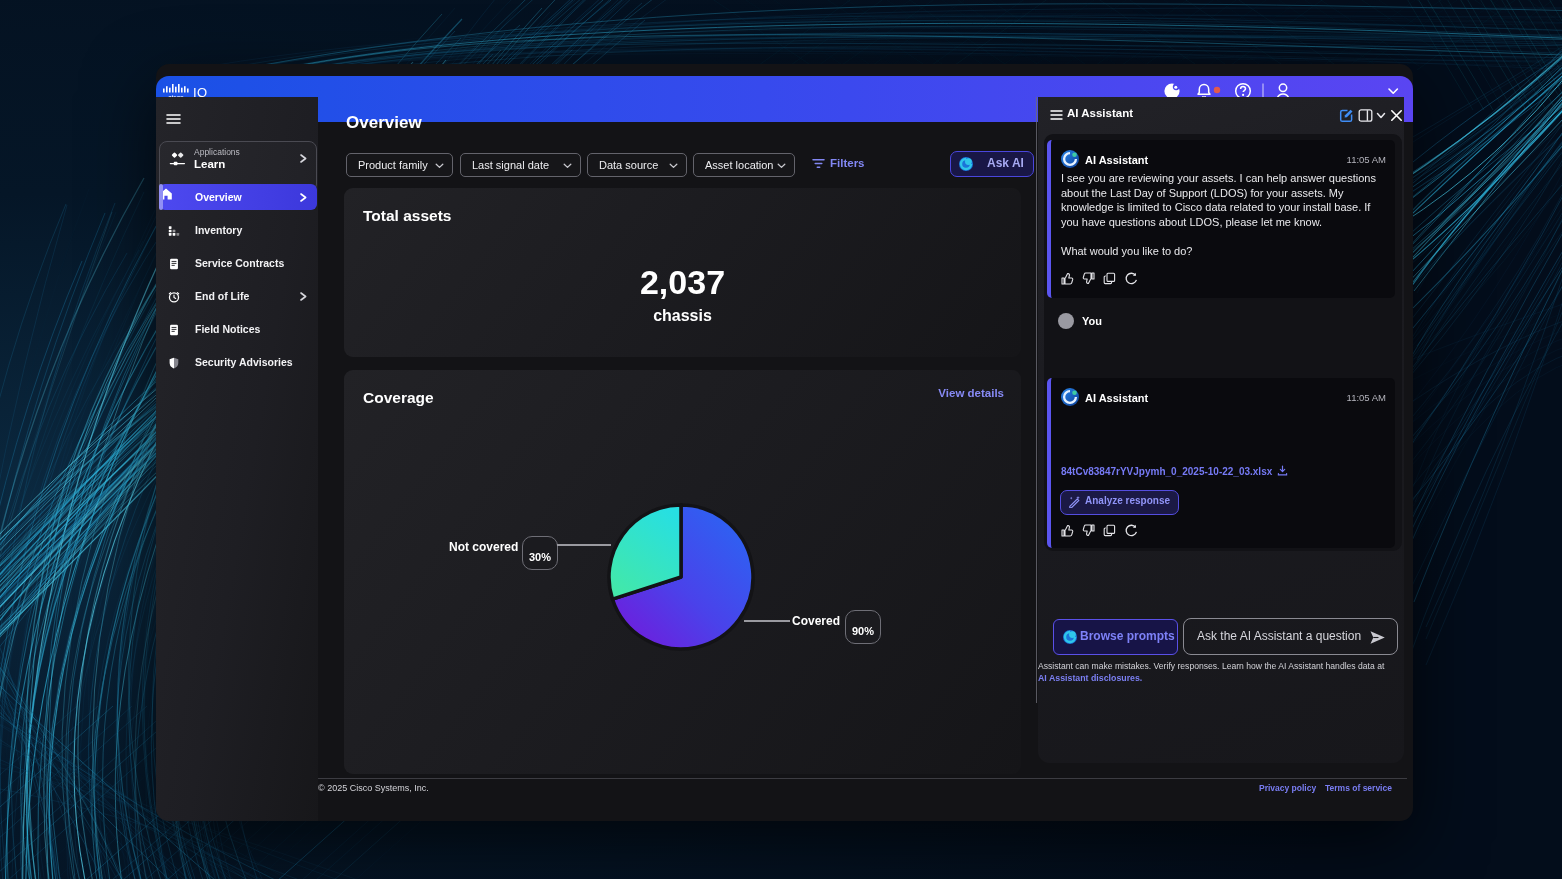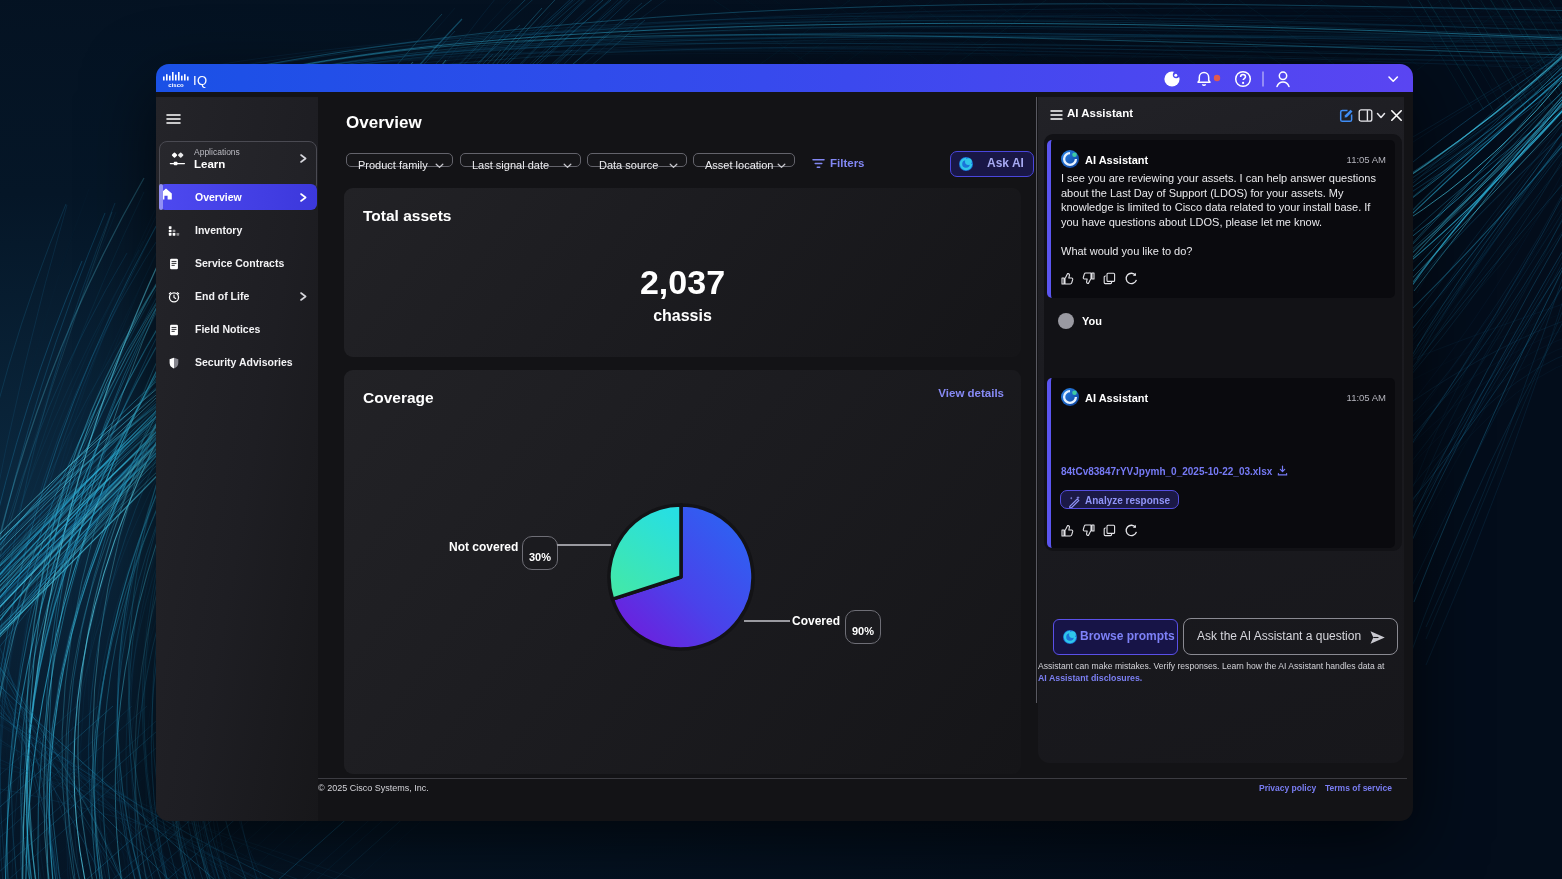--- a/index.html
+++ b/index.html
@@ -1,40 +1,40 @@
 <!DOCTYPE html>
 <html><head><meta charset="utf-8"><title>Overview</title><style>
 *{margin:0;padding:0;box-sizing:border-box}
 html,body{width:1562px;height:879px;overflow:hidden;background:#03101f;
   font-family:"Liberation Sans",sans-serif;}
 .bg{position:absolute;left:0;top:0}
 .abs{position:absolute}
 .win{position:absolute;left:156px;top:64px;width:1257px;height:757px;
   background:#131316;border-radius:13px;box-shadow:0 24px 70px rgba(0,0,0,.65)}
-.topbar{position:absolute;left:0;top:0;width:1257px;height:28px;
+.topbar{position:absolute;left:0;top:12px;width:1257px;height:46px;
   background:linear-gradient(90deg,#1a51e6,#3b49ee 55%,#5a45f2);
   border-radius:13px 13px 0 0;}
 .iq{position:absolute;left:37px;top:9px;color:#fff;font-size:13px;font-weight:400;letter-spacing:.3px}
 .sidebar{position:absolute;left:0;top:33px;width:162px;height:724px;
   background:linear-gradient(100deg,#242429 0%,#1e1e23 55%,#17171a 100%);
   border-radius:0 0 0 13px}
 .appbox{position:absolute;left:3px;top:44px;width:158px;height:51px;border:1px solid #4a4a52;
   border-radius:8px;background:rgba(255,255,255,0.02)}
 .navitem{position:absolute;left:3px;width:158px;height:27px;color:#f3f3f5;font-size:10.5px;
   font-weight:700;line-height:27px}
 .navitem .lbl{position:absolute;left:36px;top:0}
 .nico{position:absolute;left:9px;top:8px}
 .nico svg{display:block;width:12px;height:12px}
 .navitem span svg,.appbox span svg,.abs svg{display:block}
 .nav-active{background:linear-gradient(90deg,#4d49f0,#3c38dc);border-radius:6px;color:#fff;height:26px;line-height:26px}
 .nav-accent{position:absolute;left:0px;top:0px;width:4px;height:26px;border-radius:3px;
   background:#918ff5}
 .main{position:absolute;left:162px;top:33px;width:874px;height:724px}
 .h1{position:absolute;left:28px;top:16px;color:#fff;font-size:17px;font-weight:700}
-.fbtn{position:absolute;top:56px;height:14px;border:1px solid #63636b;border-radius:5px;
+.fbtn{position:absolute;top:56px;height:24px;border:1px solid #63636b;border-radius:5px;
   color:#ededf0;font-size:11px;line-height:22px;padding:0 20px 0 11px;background:rgba(255,255,255,0.015)}
 .filters{position:absolute;top:60px;color:#8287f3;font-size:11.5px;font-weight:700}
 .askai{position:absolute;top:54px;height:26px;border:1.5px solid #4a46dd;border-radius:7px;
   background:#191746;color:#a7aaf2;font-size:12px;font-weight:700;line-height:23px;padding:0 9px 0 36px}
 .card{position:absolute;left:26px;width:677px;border-radius:9px;
   background:linear-gradient(128deg,#222226 0%,#1c1c20 45%,#151518 100%)}
 .ctitle{position:absolute;left:19px;top:19px;color:#fff;font-size:15.5px;font-weight:700}
 .vdetails{position:absolute;right:17px;top:17px;color:#878af4;font-size:11.5px;font-weight:700}
 .big{position:absolute;left:0;width:677px;text-align:center;color:#fff;font-weight:700}
 .pill{position:absolute;height:34px;border:1px solid #6e6e76;border-radius:10px;color:#fff;
@@ -51,21 +51,21 @@
 .chatbox{position:absolute;left:6px;top:37px;width:358px;height:417px;background:#121216;border-radius:9px}
 .msg{position:absolute;left:3px;width:348px;background:#0a0a0e;border-left:4px solid #5b55f0;
   border-radius:5px}
 .mhead{position:absolute;left:34px;top:14px;color:#fff;font-size:11px;font-weight:700}
 .mtime{position:absolute;right:9px;top:14px;color:#b4b4bc;font-size:9.5px}
 .mtext{position:absolute;left:10px;width:332px;color:#e9e9ec;font-size:11px;line-height:14.6px}
 .youtext{position:absolute;left:12px;width:336px;color:#e9e9ec;font-size:11px;line-height:14.6px}
 .link{color:#767af5;font-weight:700;font-size:10px}
 .icorow{position:absolute;left:10px;display:flex;gap:8px}
 .icorow svg{display:block}
-.analyze{position:absolute;left:9px;top:112px;height:19px;border:1.5px solid #544de0;border-radius:7px;
+.analyze{position:absolute;left:9px;top:112px;height:25px;border:1.5px solid #544de0;border-radius:7px;
   background:#1b1945;color:#9094f7;font-size:10px;font-weight:700;line-height:20px;padding:0 8px 0 24px}
 .browse{position:absolute;left:15px;top:522px;width:125px;height:36px;border:1.5px solid #5a50e8;
   border-radius:6px;background:#171447;color:#7d81f7;font-size:12px;font-weight:700;
   line-height:33px;text-align:left}
 .askinput{position:absolute;left:145px;top:521px;width:215px;height:37px;border:1px solid #8a8a92;
   border-radius:8px;color:#d7d7dd;font-size:12px;line-height:35px;padding-left:13px}
 .disc{position:absolute;left:0;top:563px;width:366px;text-align:left;color:#d3d3d8;
   font-size:8.6px;line-height:12px;white-space:nowrap}
 .disc b{color:#7b7ff2;font-size:8.8px}
 </style></head><body>

